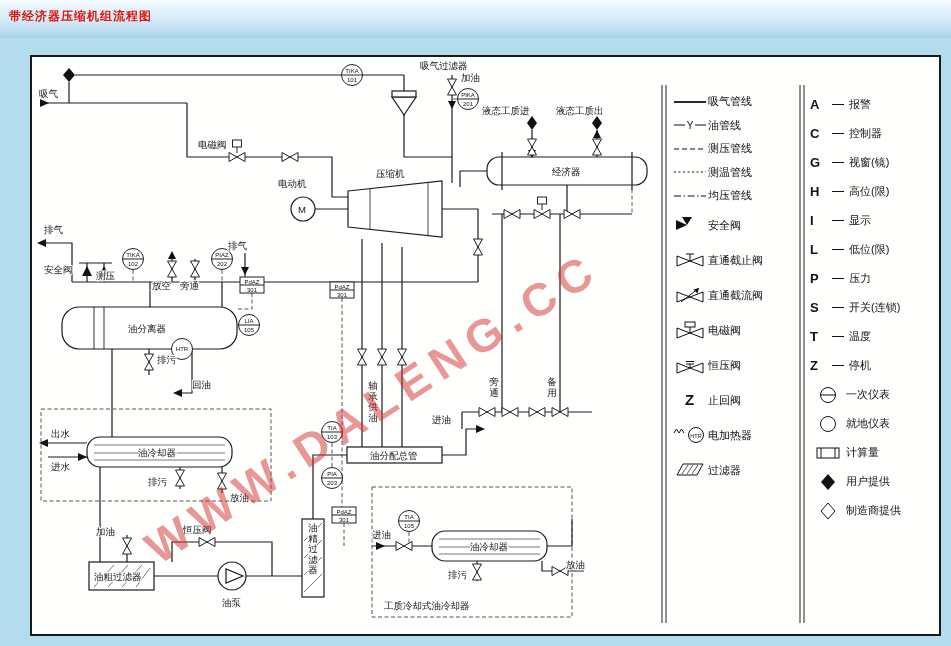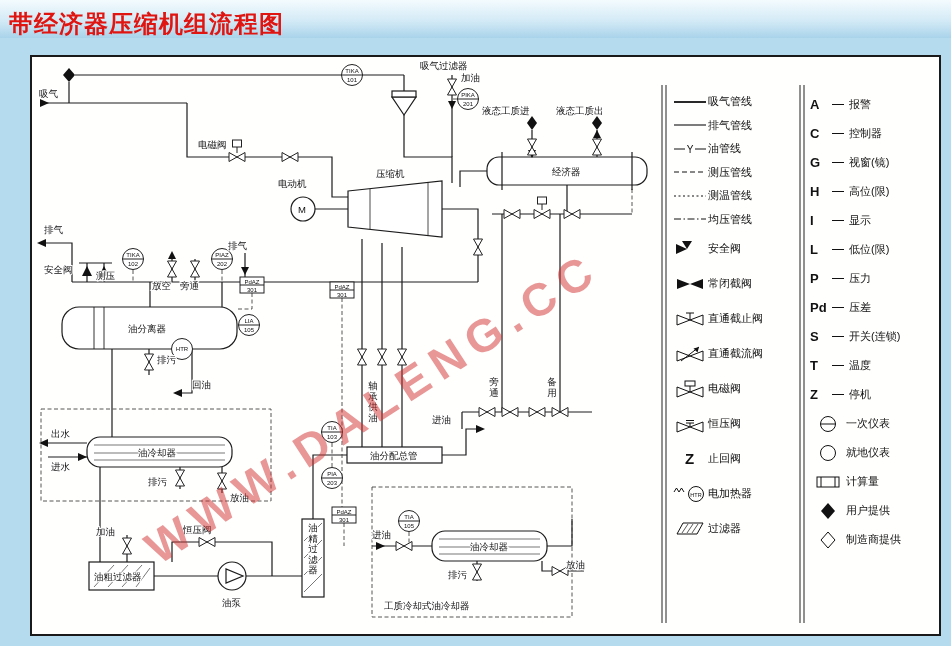--- a/index.html
+++ b/index.html
@@ -1,19 +1,19 @@
 <!DOCTYPE html>
 <html><head>
 <meta charset="utf-8">
 <style>
   html,body{margin:0;padding:0;}
   .page{position:relative;width:951px;height:646px;background:#b5dbee;font-family:"Liberation Sans",sans-serif;overflow:hidden;}
   .titlebar{position:absolute;left:0;top:0;width:100%;height:38px;
     background:linear-gradient(180deg,#f4fbfe 0%,#d3eaf6 55%,#a9d3ea 100%);}
-  .title{position:absolute;left:9px;top:8px;font-size:24px;font-weight:bold;color:#e01410;letter-spacing:1px;}
+  .title{position:absolute;left:9px;top:8px;font-size:12px;font-weight:bold;color:#e01410;letter-spacing:1px;}
   .canvas{position:absolute;left:30px;top:55px;width:911px;height:581px;background:#fffffe;
     border:2px solid #1a1a1a;box-sizing:border-box;}
   #diagram{position:absolute;left:0;top:0;}
   .watermark{position:absolute;left:118px;top:468px;transform:rotate(-33deg);transform-origin:left center;
     font-size:46px;font-weight:bold;letter-spacing:9px;color:rgba(210,45,45,.5);white-space:nowrap;pointer-events:none;}
   .legend-col{position:absolute;top:33px;display:flex;flex-direction:column;}
   #legend-col1{left:640px;width:126px;}
   #legend-col2{left:778px;width:128px;}
   .lrow{display:flex;align-items:center;height:29px;}
   .lrow.tall{height:35px;}
@@ -378,28 +378,20 @@
           <span class="licon">
             <svg width="34" height="18" viewBox="0 0 34 18">
               <line x1="1" y1="9" x2="33" y2="9" stroke="#111" stroke-width="1.8"></line>
             </svg>
           </span>
           <span class="llabel">吸气管线</span>
         </div>
         <div class="lrow linerow">
           <span class="licon">
             <svg width="34" height="18" viewBox="0 0 34 18">
-              <line x1="1" y1="9" x2="33" y2="9" stroke="#111" stroke-width="1.1"></line>
-            </svg>
-          </span>
-          <span class="llabel">排气管线</span>
-        </div>
-        <div class="lrow linerow">
-          <span class="licon">
-            <svg width="34" height="18" viewBox="0 0 34 18">
               <line x1="1" y1="9" x2="12" y2="9" stroke="#111"></line>
               <text x="17" y="12.5" font-size="10" text-anchor="middle" fill="#111">Y</text>
               <line x1="22" y1="9" x2="33" y2="9" stroke="#111"></line>
             </svg>
           </span>
           <span class="llabel">油管线</span>
         </div>
         <div class="lrow linerow">
           <span class="licon">
             <svg width="34" height="18" viewBox="0 0 34 18">
@@ -428,28 +420,20 @@
           <span class="licon">
             <svg width="34" height="18" viewBox="0 0 34 18">
               <path d="M3 4 L3 14 L14 9 Z M9 1 L19 1 L14 9 Z" fill="#111"></path>
             </svg>
           </span>
           <span class="llabel">安全阀</span>
         </div>
         <div class="lrow tall">
           <span class="licon">
             <svg width="34" height="18" viewBox="0 0 34 18">
-              <path d="M4 4 L4 14 L17 9 Z M30 4 L30 14 L17 9 Z" fill="#111"></path>
-            </svg>
-          </span>
-          <span class="llabel">常闭截阀</span>
-        </div>
-        <div class="lrow tall">
-          <span class="licon">
-            <svg width="34" height="18" viewBox="0 0 34 18">
               <path d="M4 5 L4 15 L17 10 L30 5 L30 15 L17 10 Z" fill="none" stroke="#111"></path>
               <line x1="17" y1="10" x2="17" y2="3" stroke="#111"></line>
               <line x1="13" y1="3" x2="21" y2="3" stroke="#111"></line>
             </svg>
           </span>
           <span class="llabel">直通截止阀</span>
         </div>
         <div class="lrow tall">
           <span class="licon">
             <svg width="34" height="18" viewBox="0 0 34 18">
@@ -537,25 +521,20 @@
           <span class="lcode">L</span>
           <span class="ldash"></span>
           <span class="llabel">低位(限)</span>
         </div>
         <div class="lrow">
           <span class="lcode">P</span>
           <span class="ldash"></span>
           <span class="llabel">压力</span>
         </div>
         <div class="lrow">
-          <span class="lcode">Pd</span>
-          <span class="ldash"></span>
-          <span class="llabel">压差</span>
-        </div>
-        <div class="lrow">
           <span class="lcode">S</span>
           <span class="ldash"></span>
           <span class="llabel">开关(连锁)</span>
         </div>
         <div class="lrow">
           <span class="lcode">T</span>
           <span class="ldash"></span>
           <span class="llabel">温度</span>
         </div>
         <div class="lrow">

